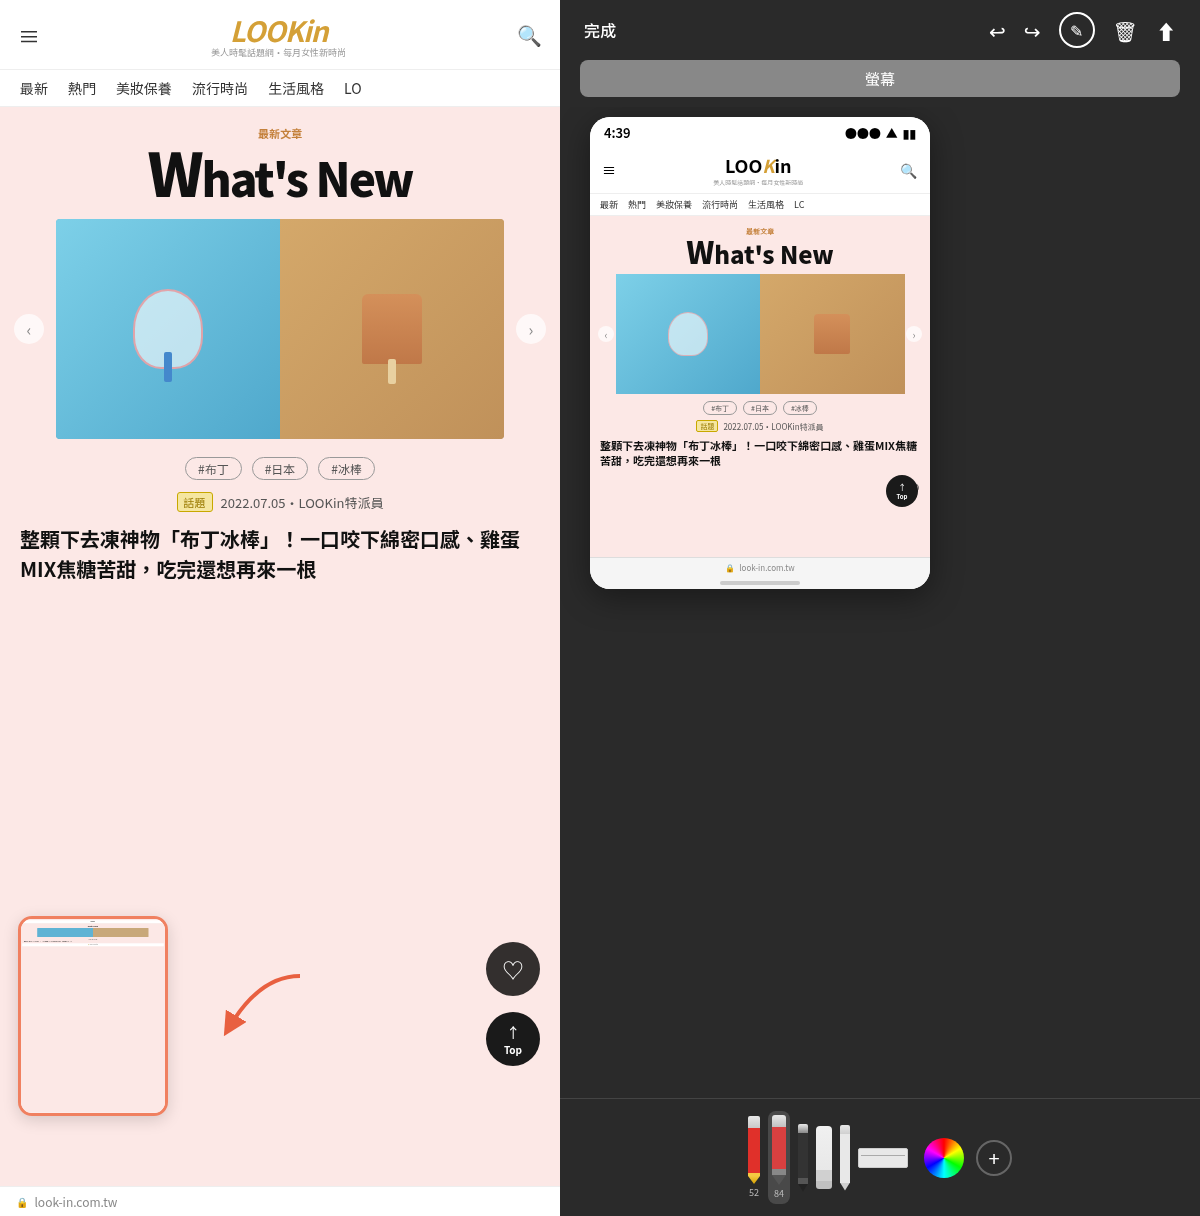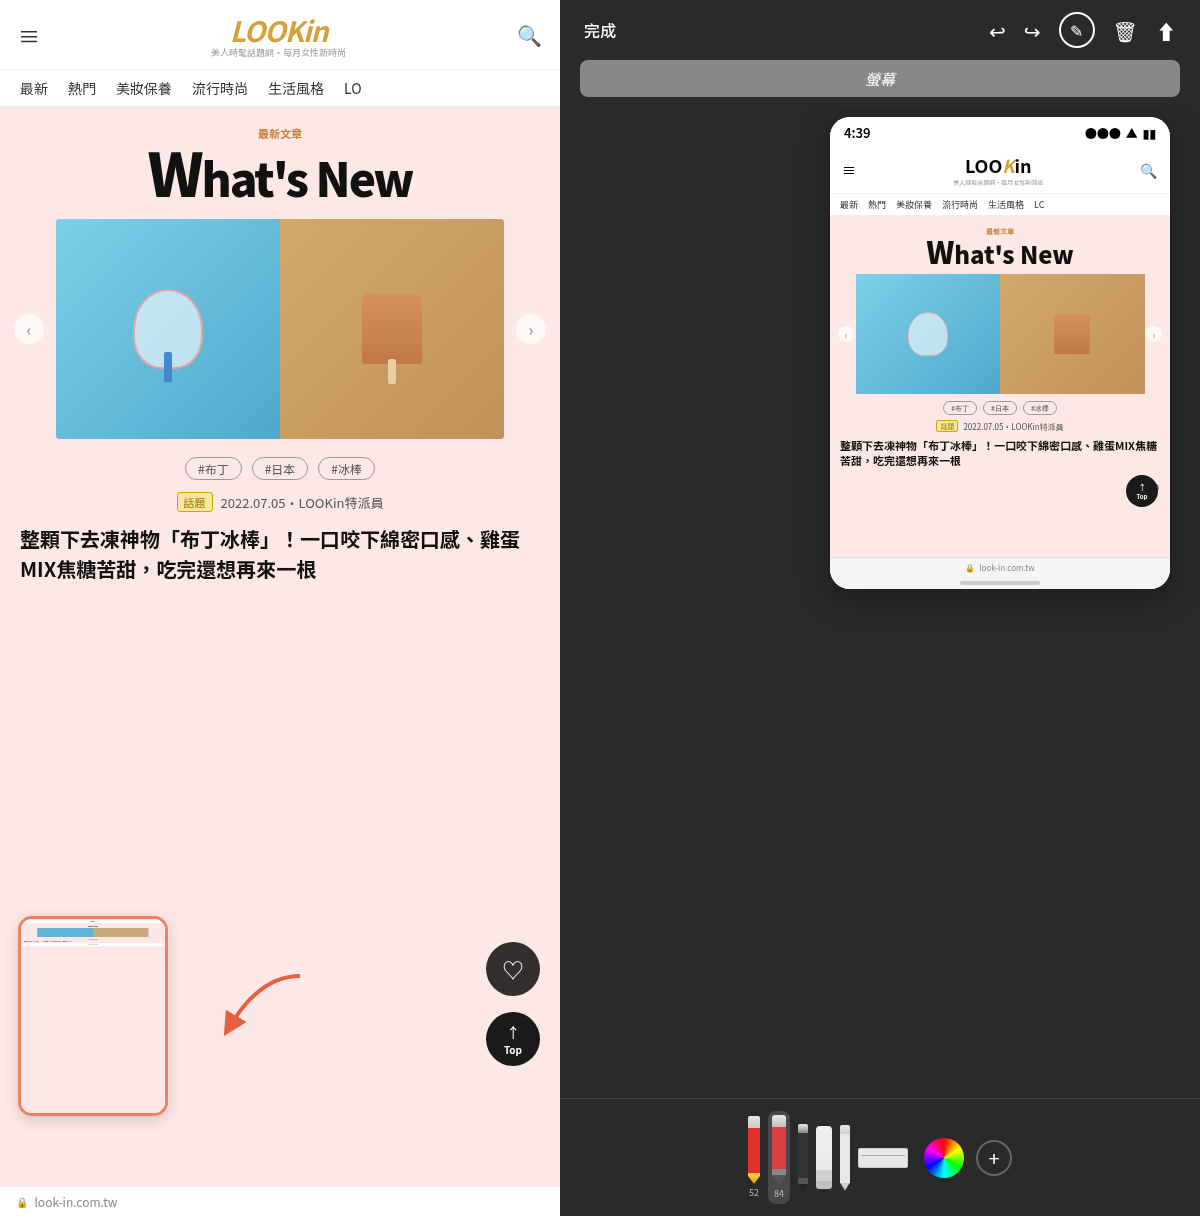--- a/index.html
+++ b/index.html
@@ -290,21 +290,20 @@
       align-items: center;
       justify-content: center;
       font-size: 16px;
     }
 
     .right-tab-bar {
       display: flex;
       background: #3a3a3a;
       border-radius: 13px;
       margin: 0 20px 10px;
-      font-style: italic;
     }
     .right-tab {
       flex: 1;
       padding: 8px;
       text-align: center;
       font-size: 15px;
       cursor: pointer;
       border-radius: 8px;
     }
     .right-tab.active {
@@ -312,21 +311,21 @@
       color: #fff;
     }
     .right-tab.inactive {
       color: #bbb;
     }
 
     .right-preview-area {
       flex: 1;
       display: flex;
       align-items: flex-start;
-      justify-content: flex-end;
+      justify-content: flex-start;
       padding: 10px 30px;
       overflow: hidden;
     }
 
     .phone-frame {
       width: 340px;
       background: #fff;
       border-radius: 20px;
       overflow: hidden;
       box-shadow: 0 8px 32px rgba(0,0,0,0.4);

